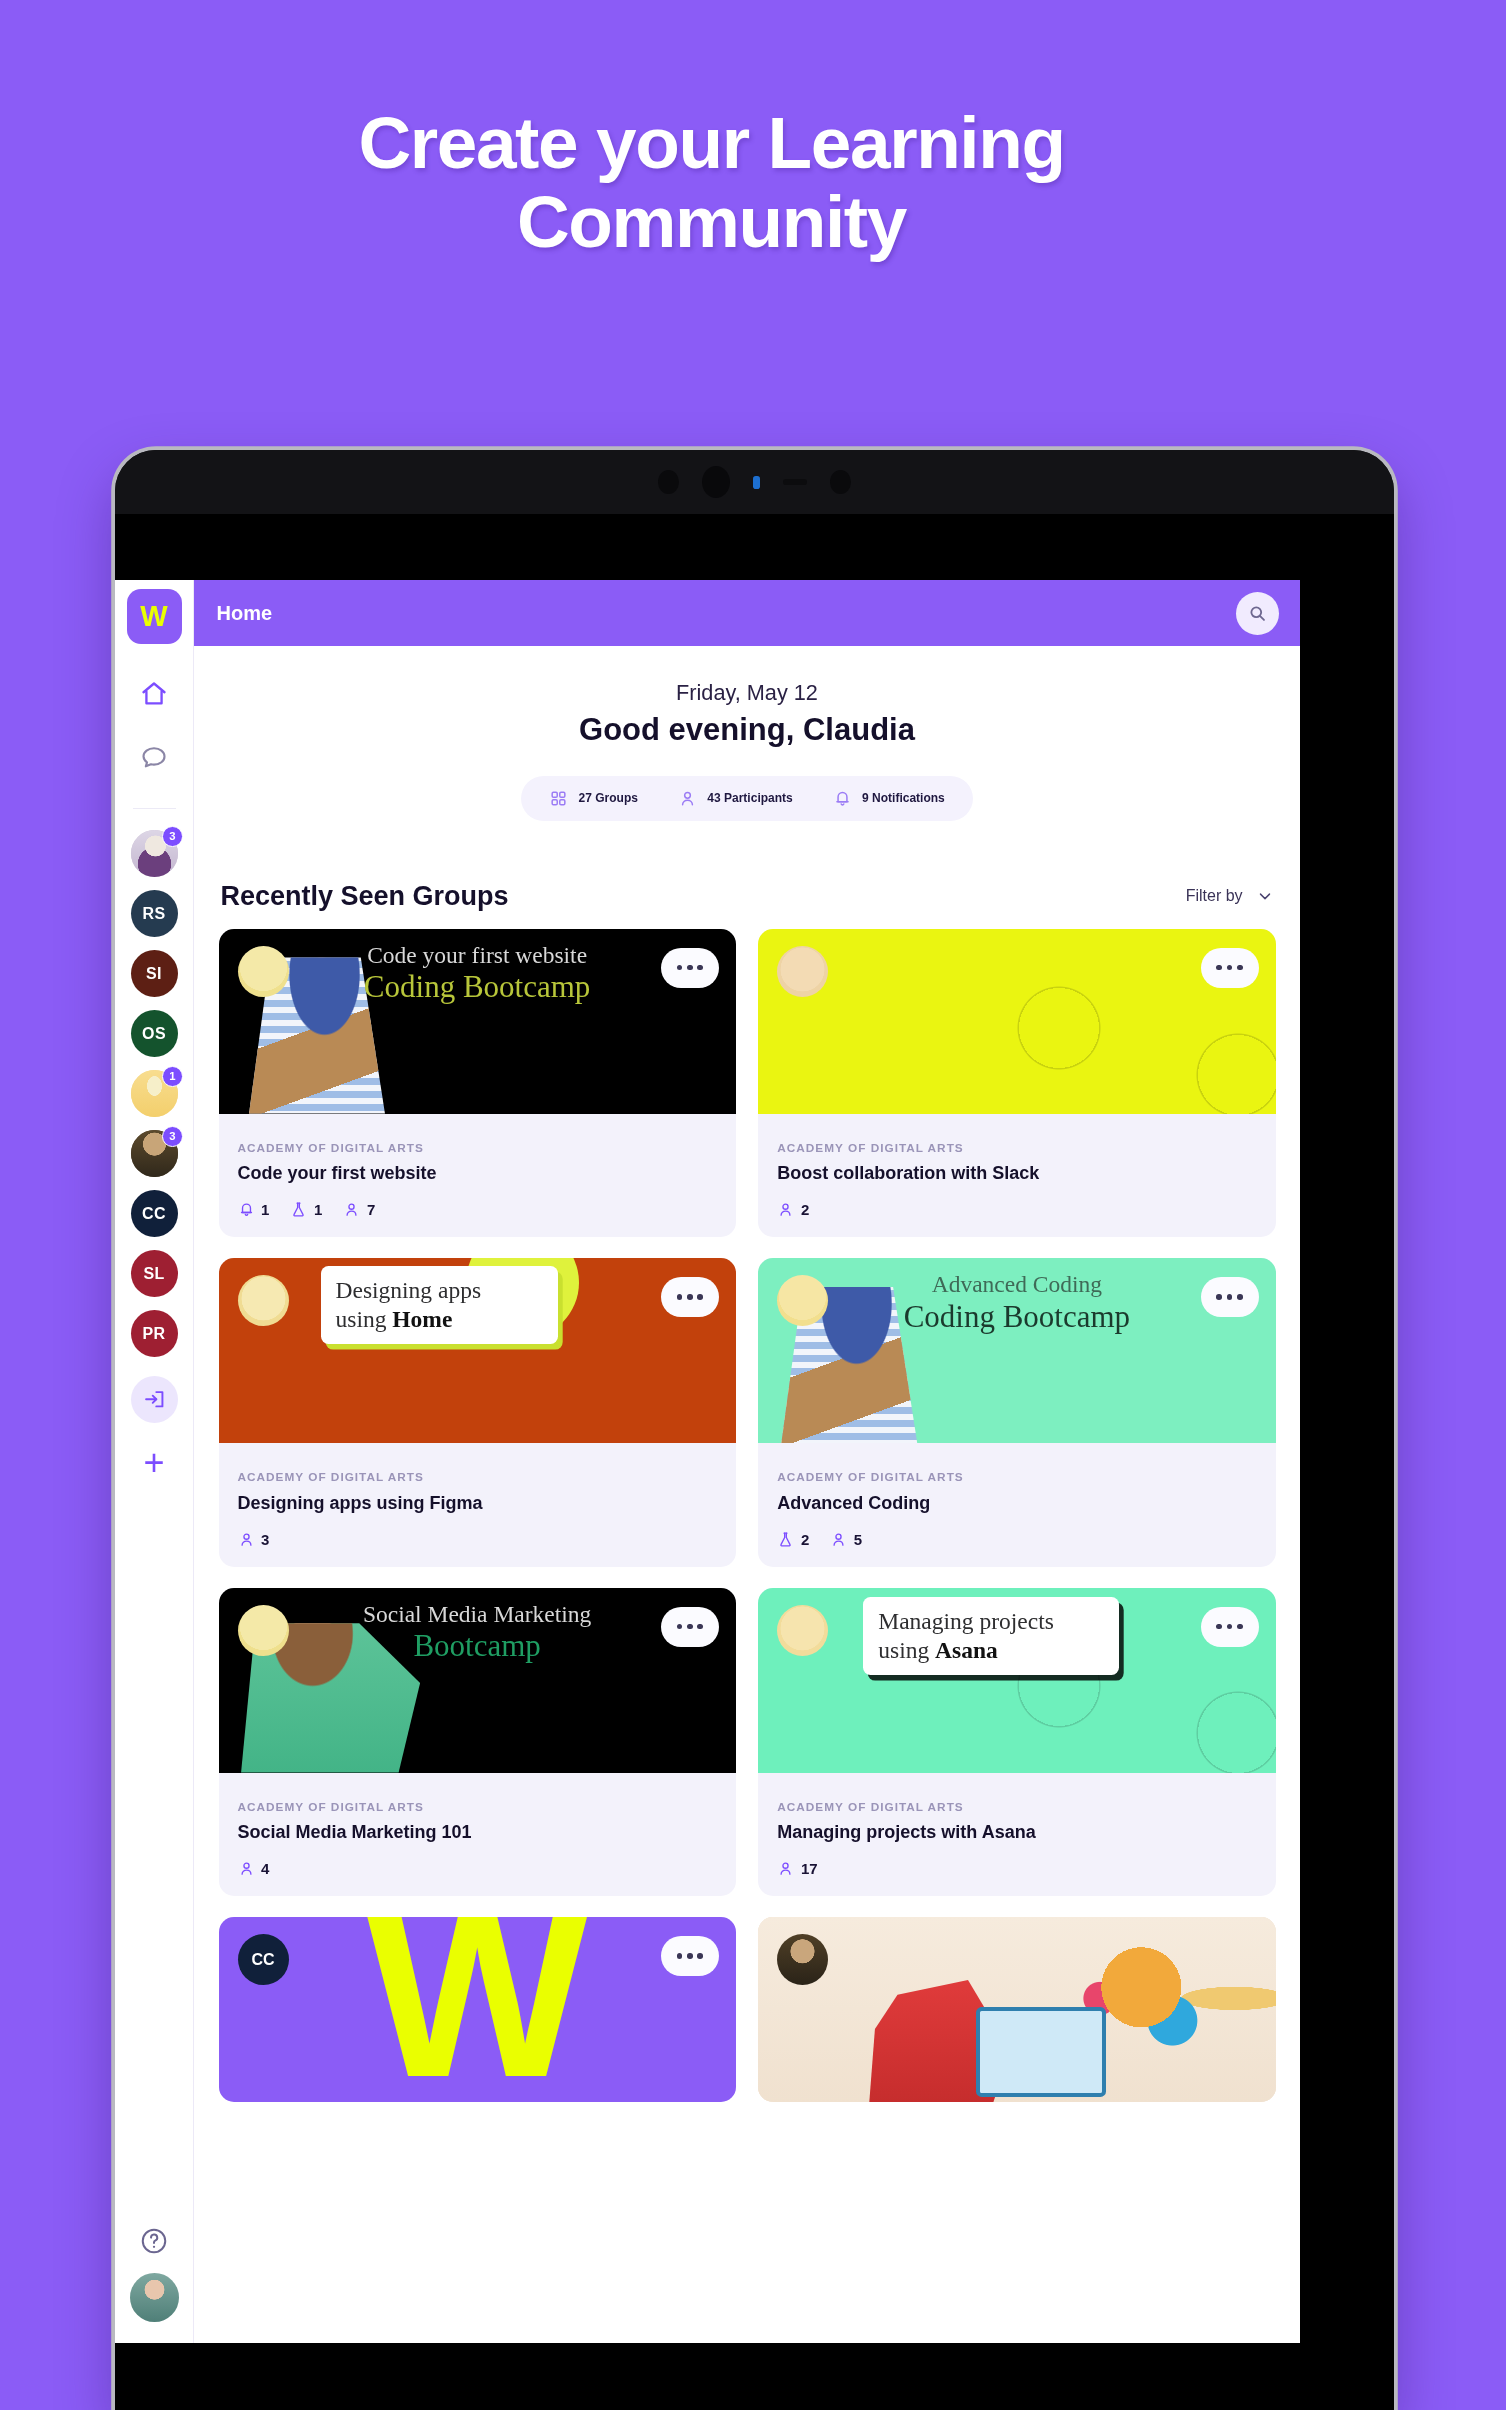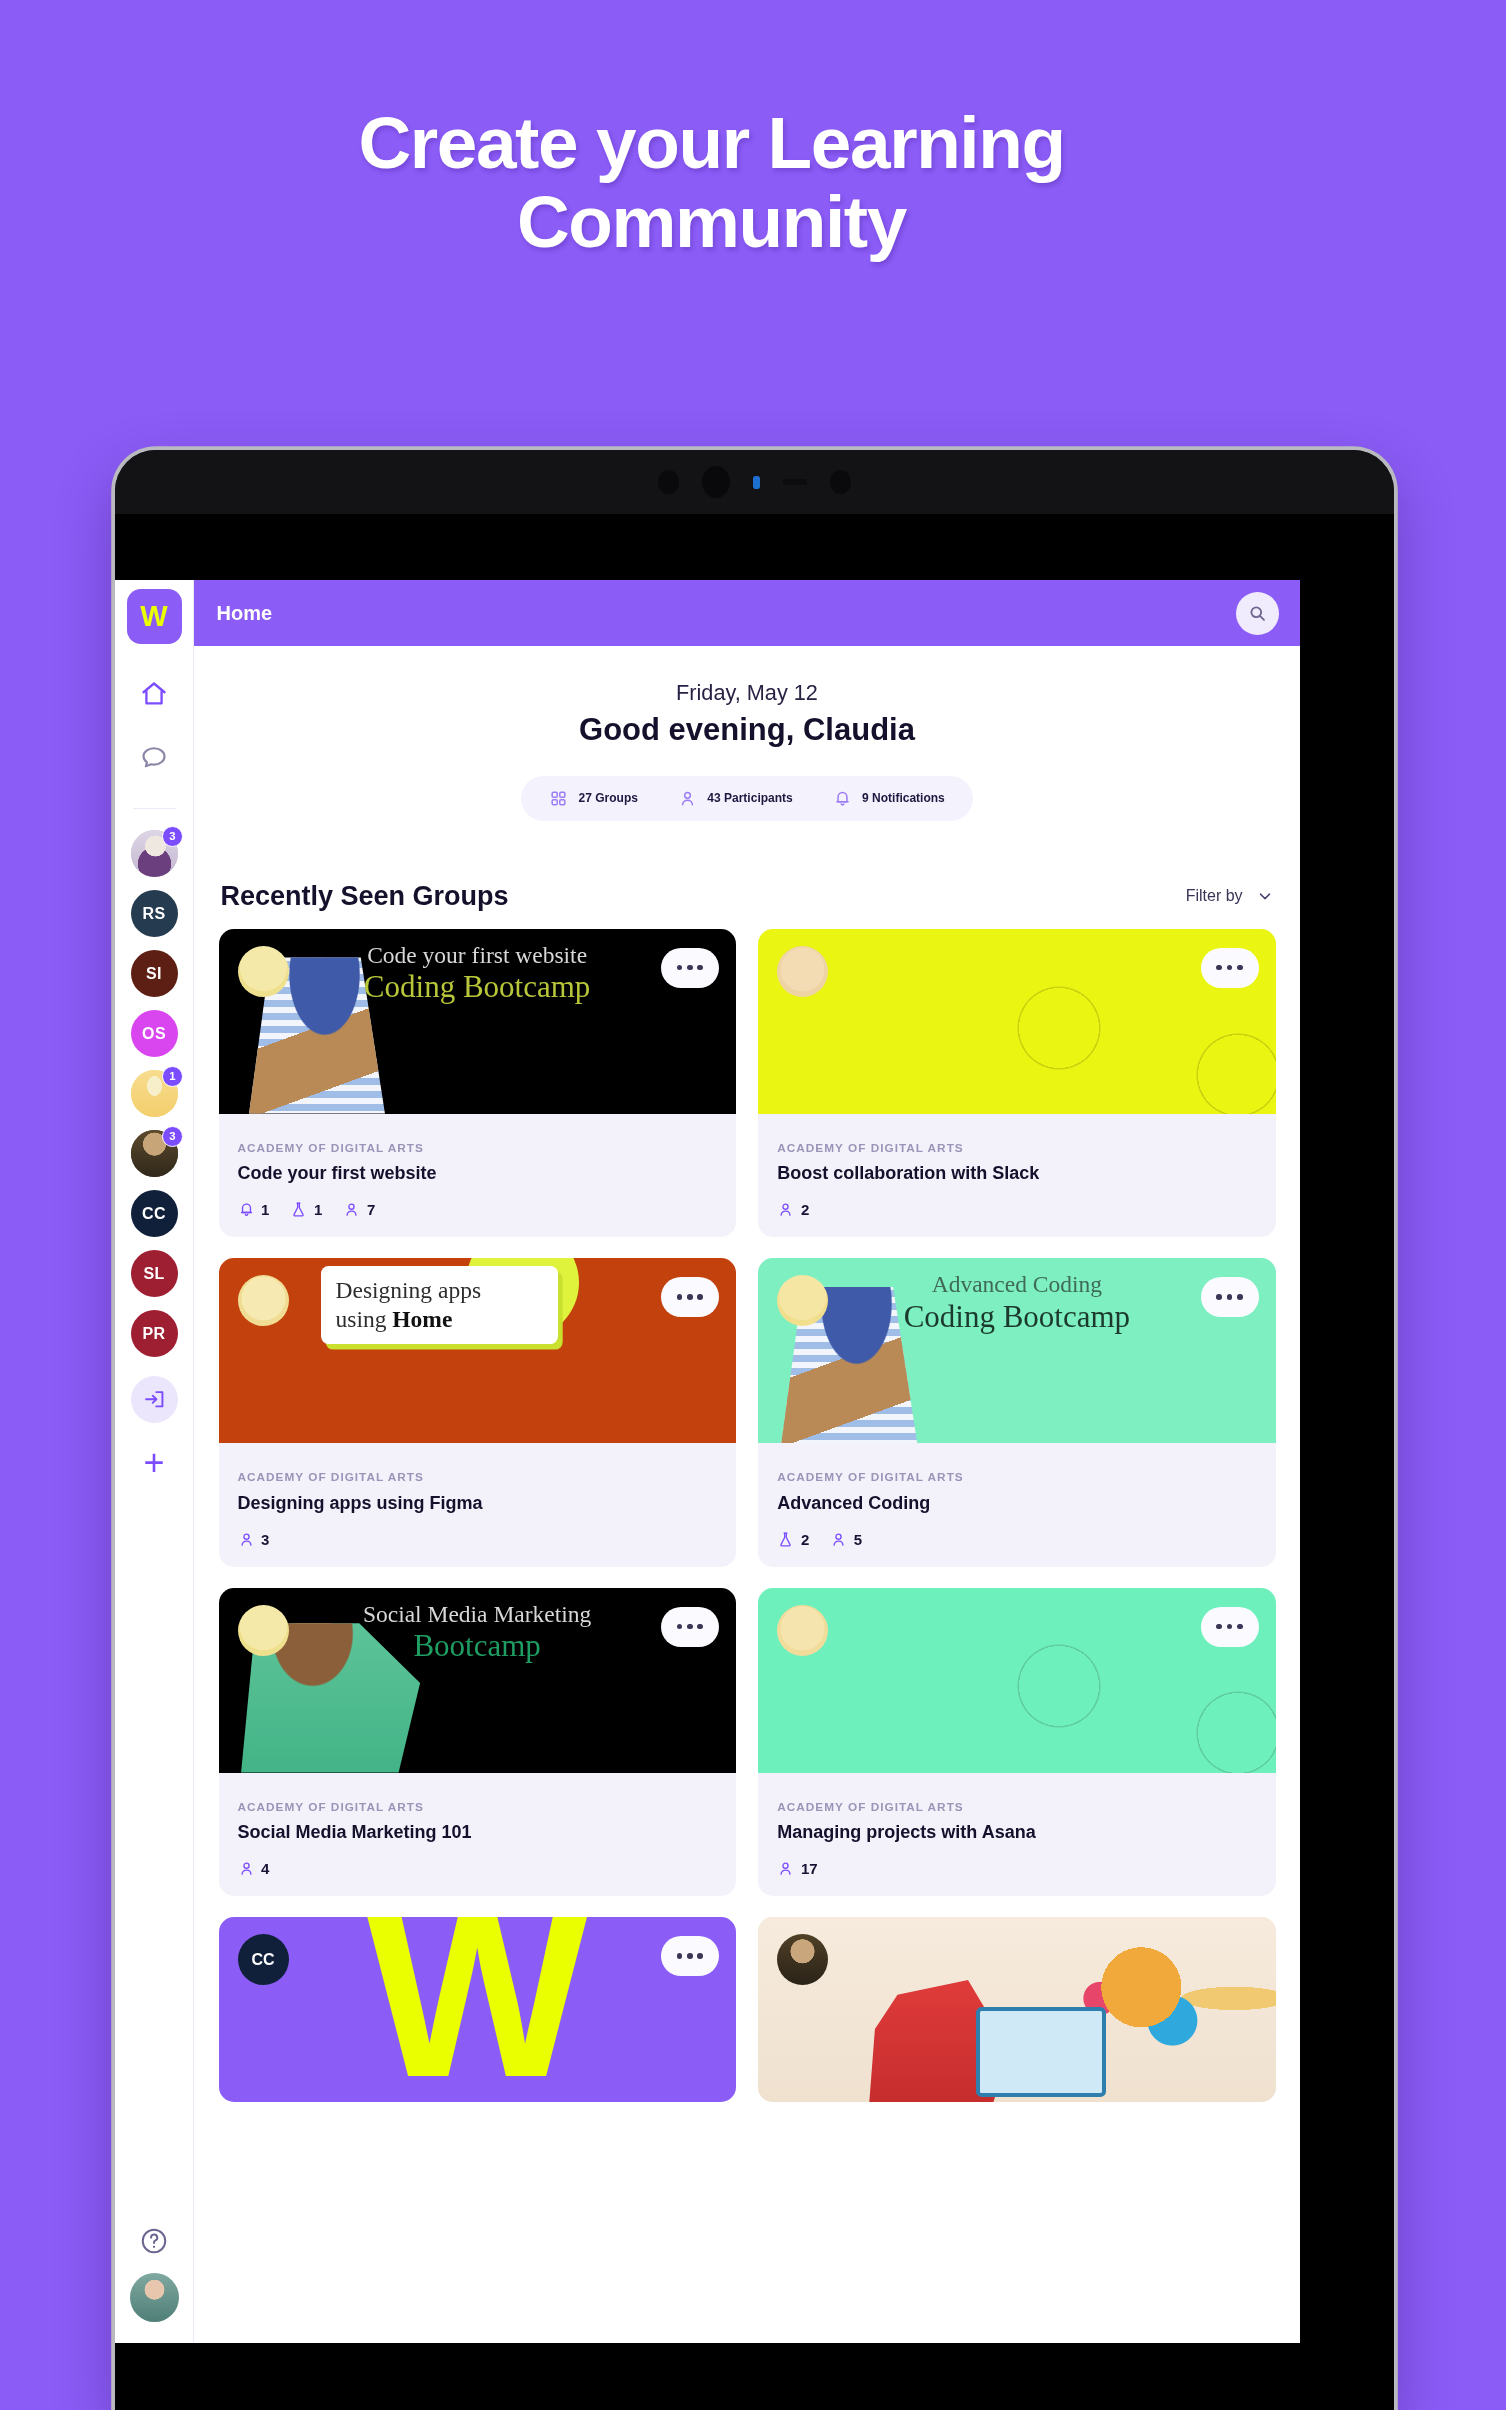--- a/index.html
+++ b/index.html
@@ -236,21 +236,21 @@
         </div>
 
         <div class="rail-av" style="background:#253b50">
           <span>RS</span>
         </div>
 
         <div class="rail-av" style="background:#5d1f14">
           <span>SI</span>
         </div>
 
-        <div class="rail-av" style="background:#d946ef">
+        <div class="rail-av" style="background:#14532d">
           <span>OS</span>
         </div>
 
         <div class="rail-av" style="background:#f7d98a">
           <span class="photo" style="background:
                   radial-gradient(ellipse at 50% 34%, #f6efc9 0 22%, transparent 23%),
                   linear-gradient(#f8dd8f,#f3cf6c)"></span>
           <span class="badge">1</span>
         </div>
 
@@ -538,20 +538,24 @@
               </div>
             </div>
 
             <div class="card">
               <div class="cover" style="background:#6ef0bc">
                 <div style="position:absolute;right:-9.4px;top:55px;width:282px;height:160px;
                             background:
                               radial-gradient(circle at 56px 43px, transparent 0 40px, rgba(0,0,0,.14) 40px 41px, transparent 42px),
                               radial-gradient(circle at 235px 90px, transparent 0 40px, rgba(0,0,0,.14) 40px 41px, transparent 42px);"></div>
                 <div class="cover-av" style="background:radial-gradient(circle at 50% 46%,#f6e4ae 0 58%,#f2dc9b 59%)"></div>
+                <div class="chatbox" style="left:105px;top:9.4px;width:256px;">
+                  <span>Managing projects</span><br>
+                  <span>using </span><b>Asana</b>
+                </div>
                 <div class="dots">
                   <i></i>
                   <i></i>
                   <i></i>
                 </div>
               </div>
               <div class="meta">
                 <div class="org">ACADEMY OF DIGITAL ARTS</div>
                 <div class="name">Managing projects with Asana</div>
                 <div class="counts">

